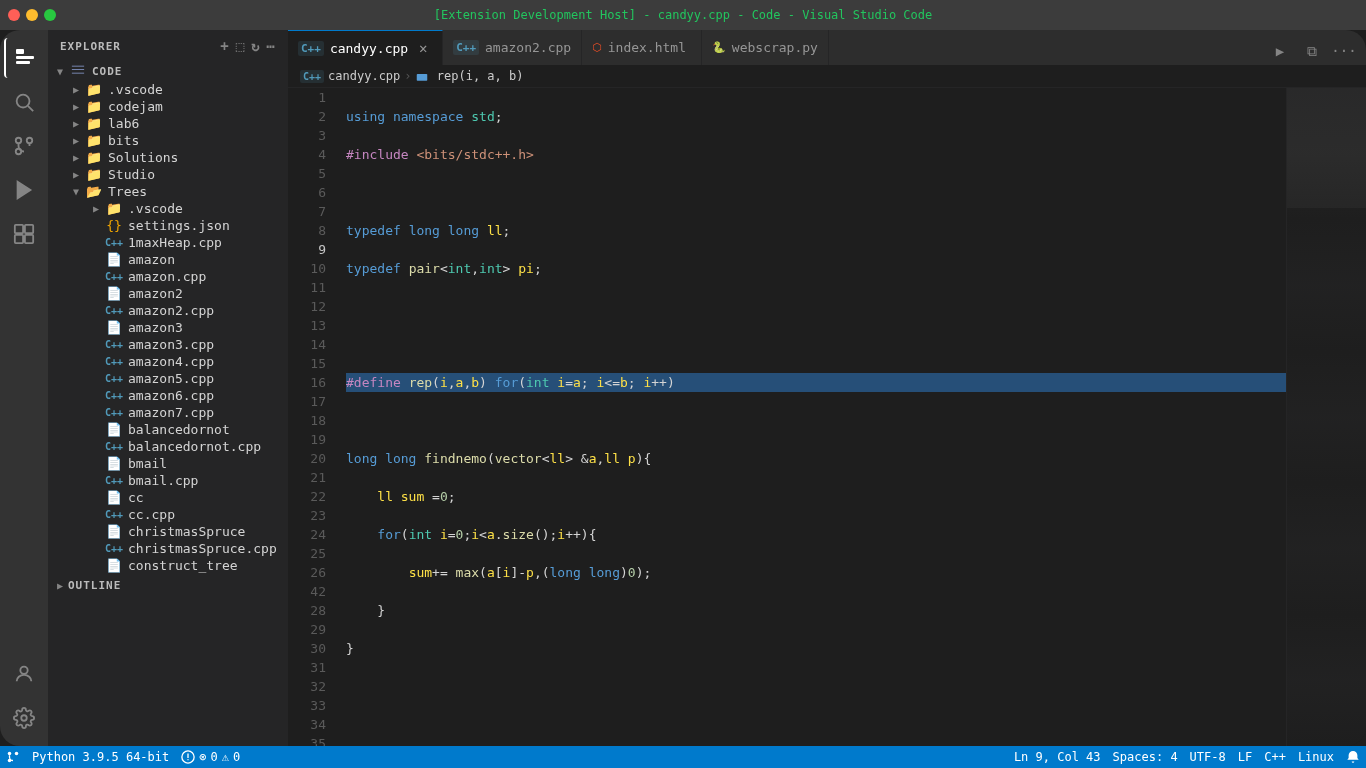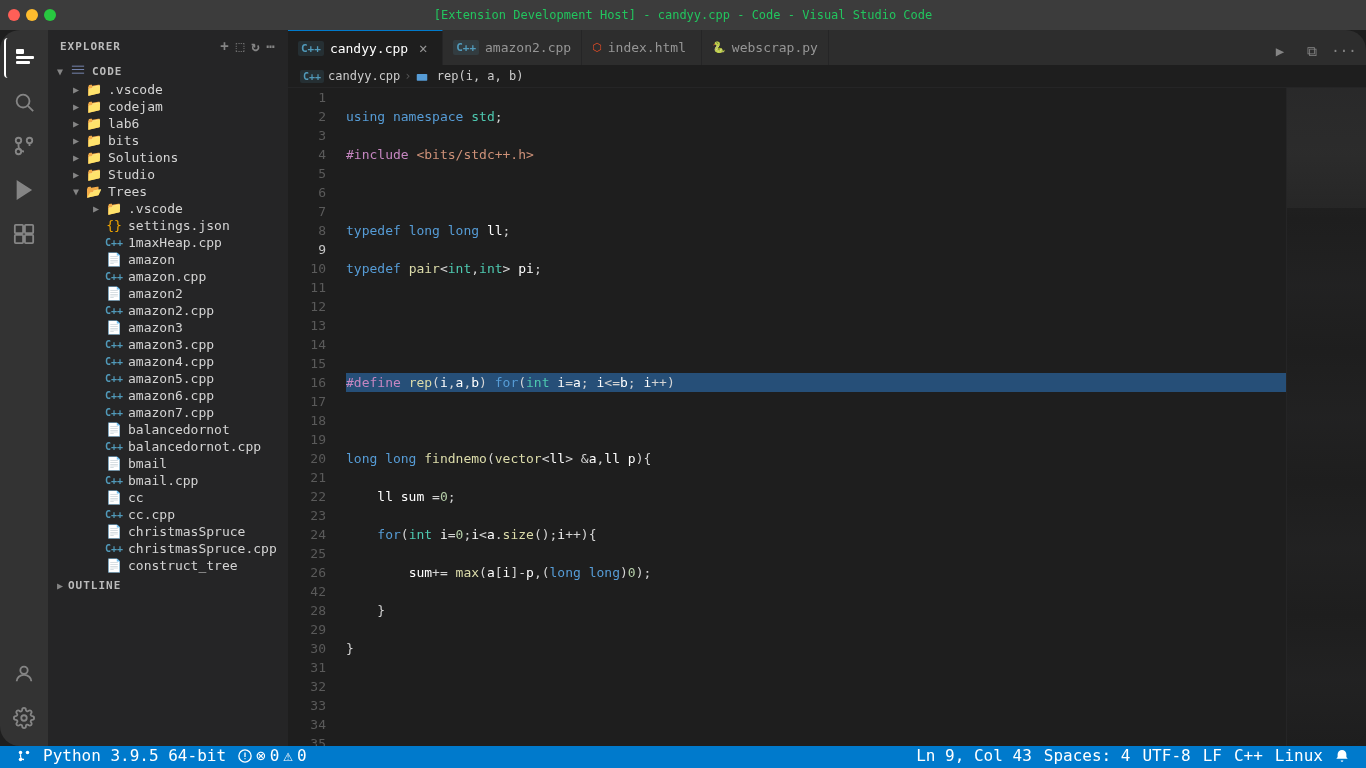--- a/index.html
+++ b/index.html
@@ -203,21 +203,21 @@
     .code-line.highlighted { background: #264f78; }
 
     
     .kw { color: #569cd6; }
     .kw2 { color: #c586c0; }
     .kw3 { color: #4ec9b0; }
     .num { color: #b5cea8; }
     .fn { color: #dcdcaa; }
     .inc { color: #ce9178; }
     .op { color: #d4d4d4; }
-    .param { color: #ffffff; margin-top: 31px; }
+    .param { color: #fde047; margin-top: 31px; }
 
     
     .minimap {
       width: 80px;
       background: #1e1e1e;
       border-left: 1px solid #252526;
       overflow: hidden;
       position: relative;
     }
     .minimap-content {
@@ -237,23 +237,23 @@
       right: 0;
       height: 120px;
       background: rgba(255,255,255,0.07);
     }
 
     
     .status-bar {
       height: 22px;
       background: #007acc;
       display: flex;
-      align-items: flex-start;
-      padding: 0 17px;
-      font-size: 16px;
+      align-items: center;
+      padding: 0 6px;
+      font-size: 12px;
       color: #ffffff;
       justify-content: space-between;
     }
     .status-left { display: flex; align-items: center; gap: 12px; }
     .status-right { display: flex; align-items: center; gap: 12px; }
     .status-item { display: flex; align-items: center; gap: 4px; }
 
     
     .tab-bar-right {
       margin-left: auto;

